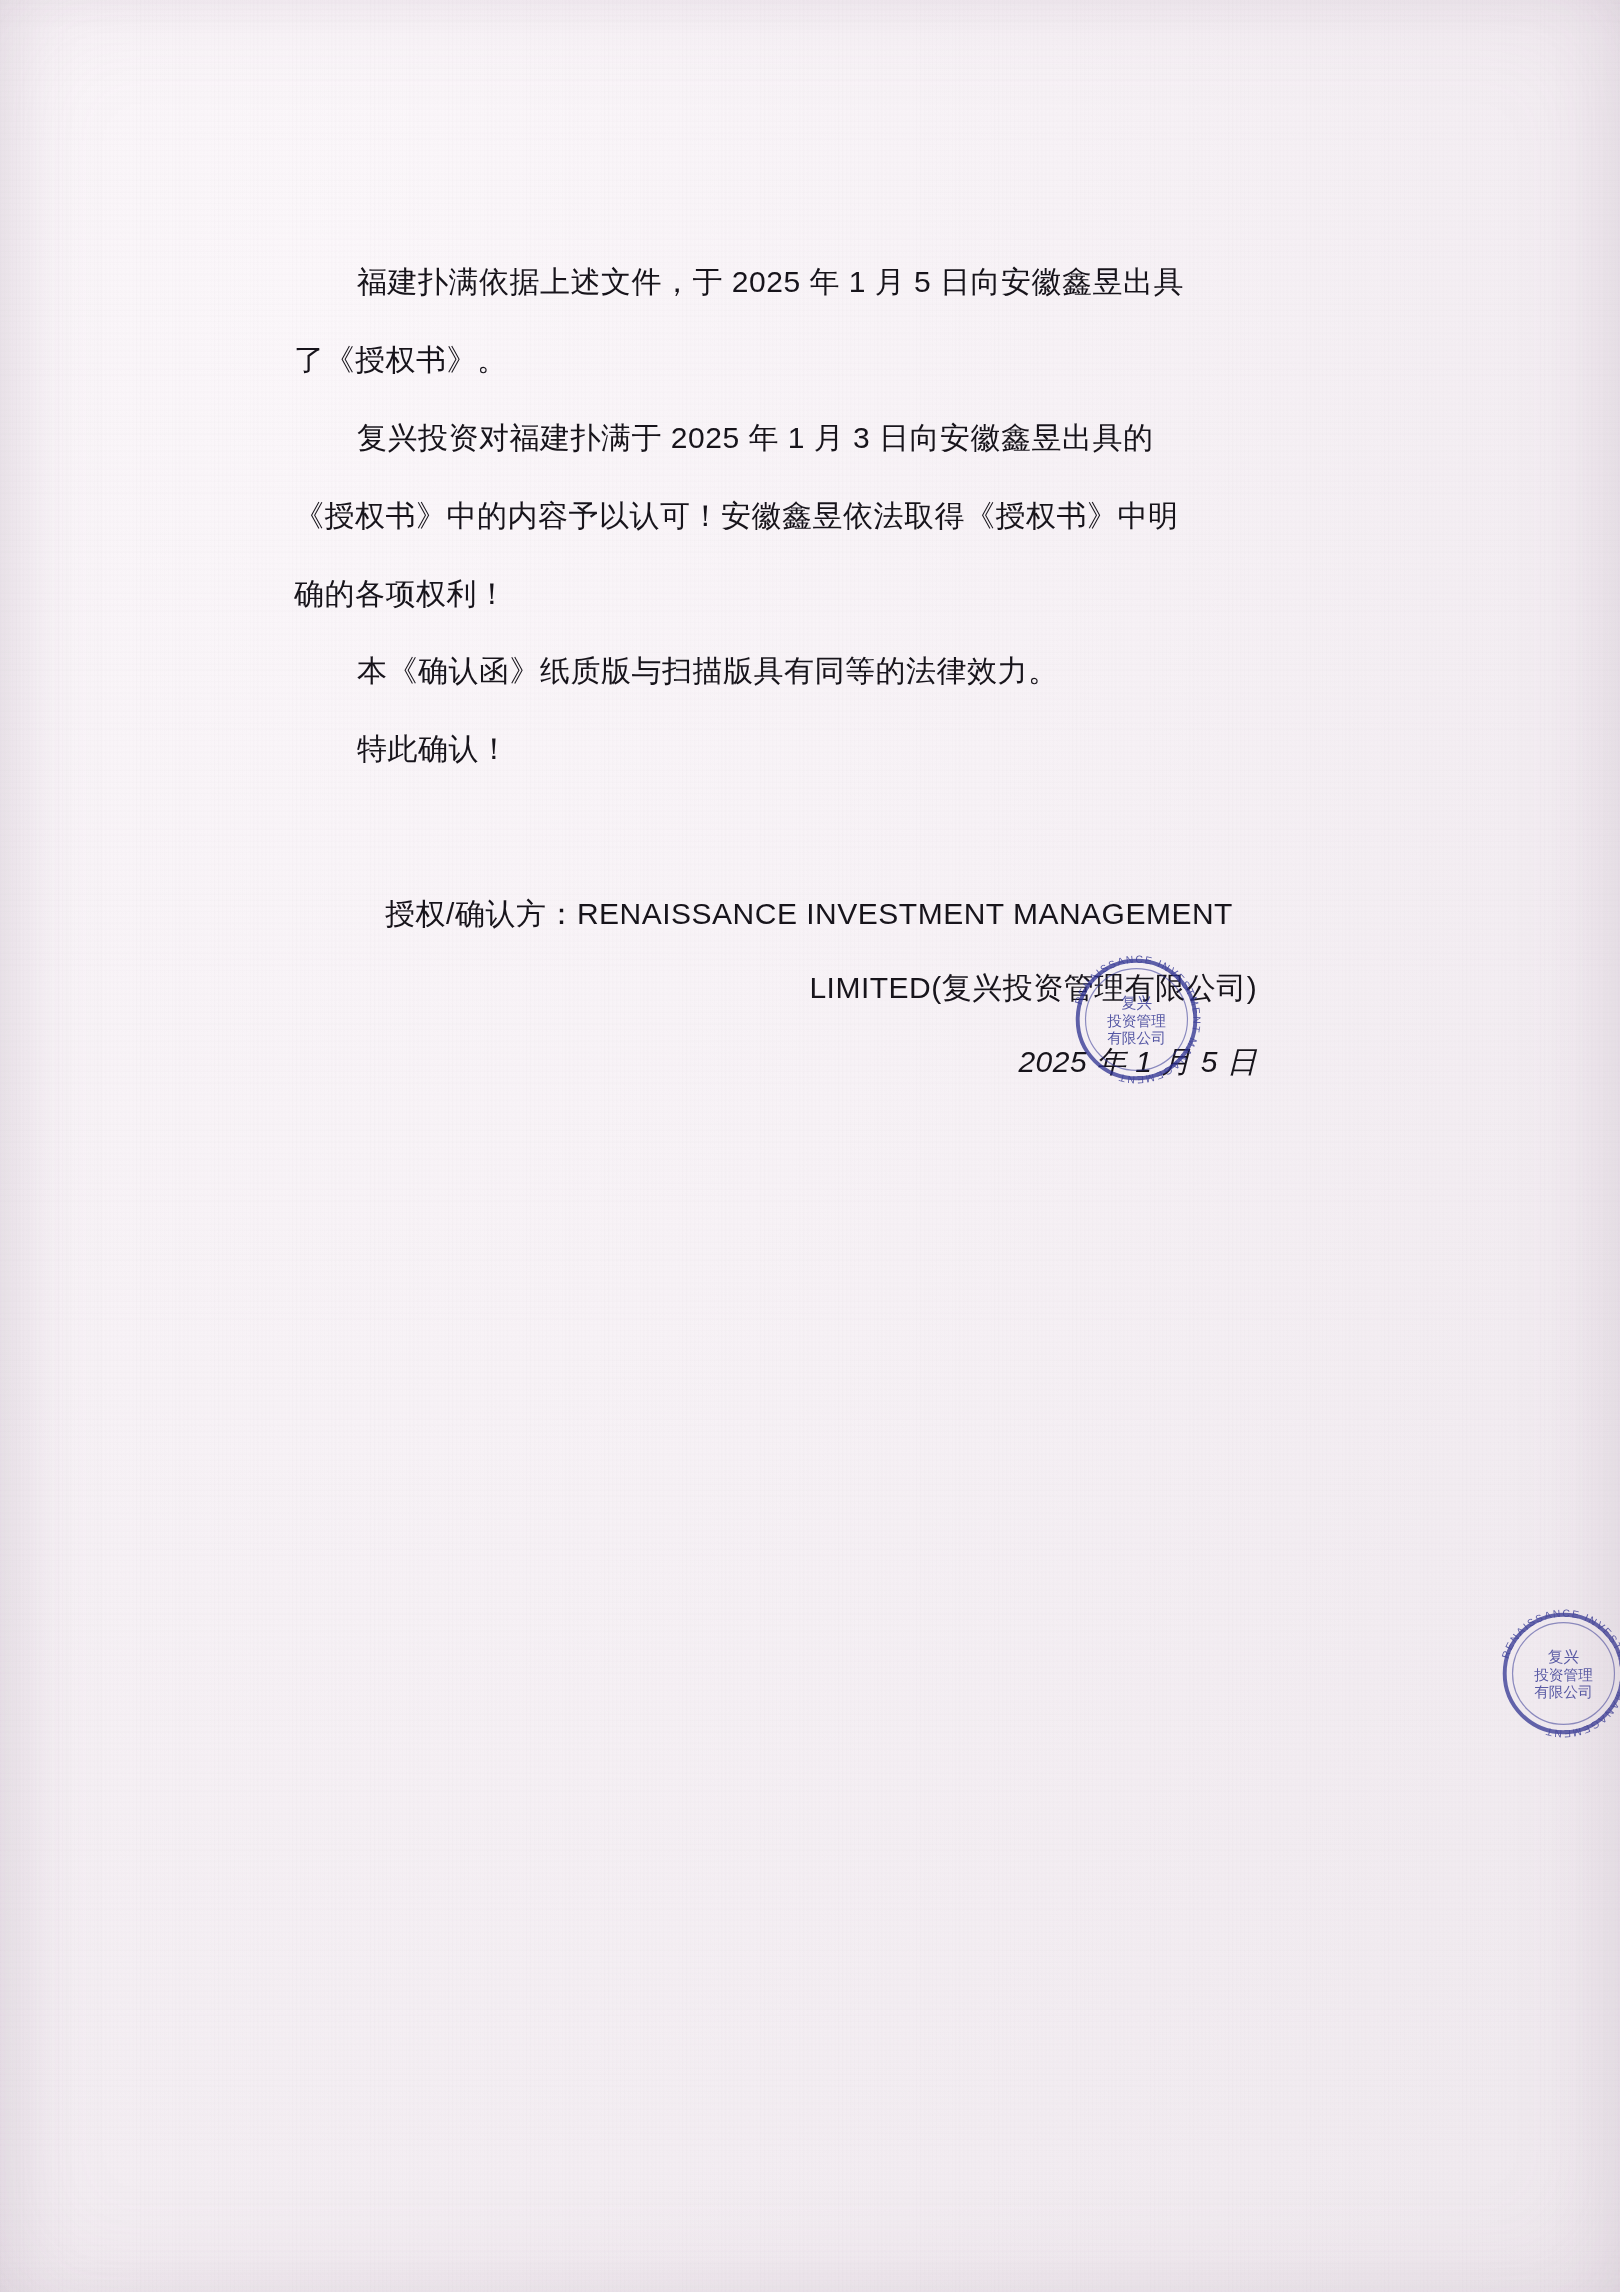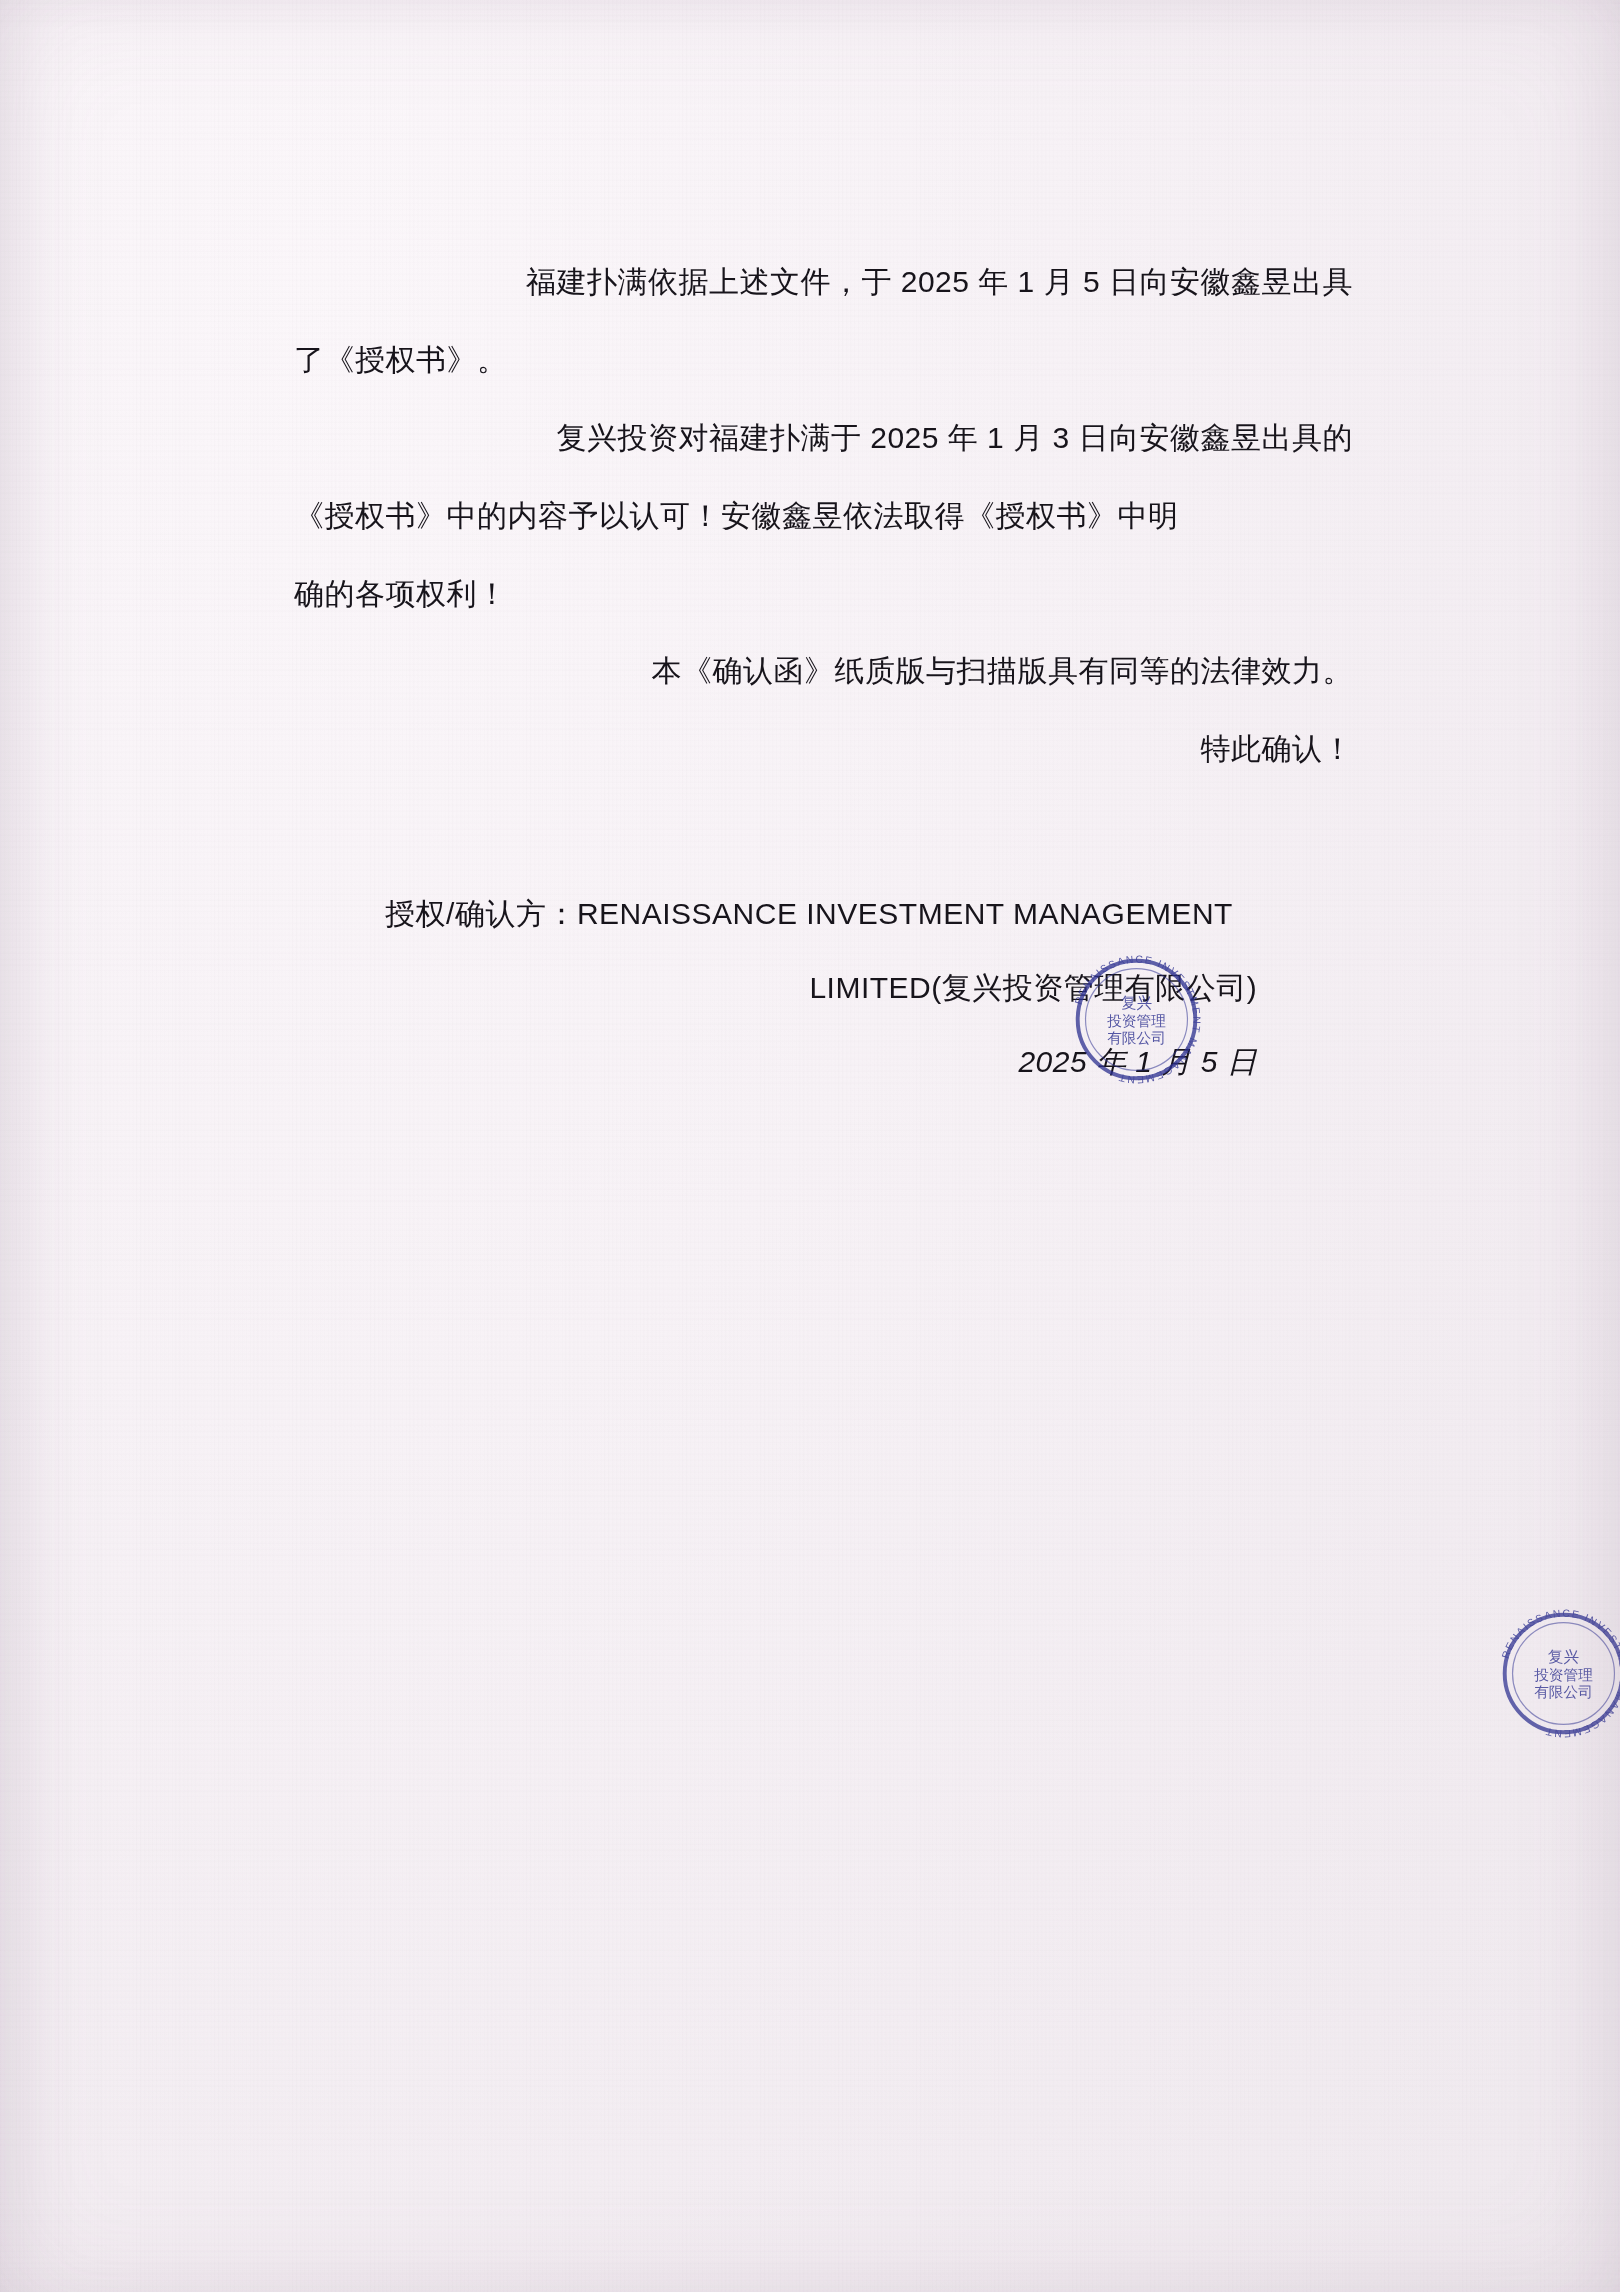--- a/index.html
+++ b/index.html
@@ -47,21 +47,20 @@
   p.para {
     margin: 0 0 3.9px 0;
     font-size: 30px;
     line-height: 74px;
     letter-spacing: 0.5px;
     white-space: nowrap;
     color: #17141b;
   }
   p.indent {
     text-indent: 63px;
-    text-align: right;
   }
   .sig-block {
     position: absolute;
     left: 353px;
     top: 877px;
     width: 912px;
     font-size: 30px;
     line-height: 74px;
     letter-spacing: 0.5px;
     color: #17141b;

